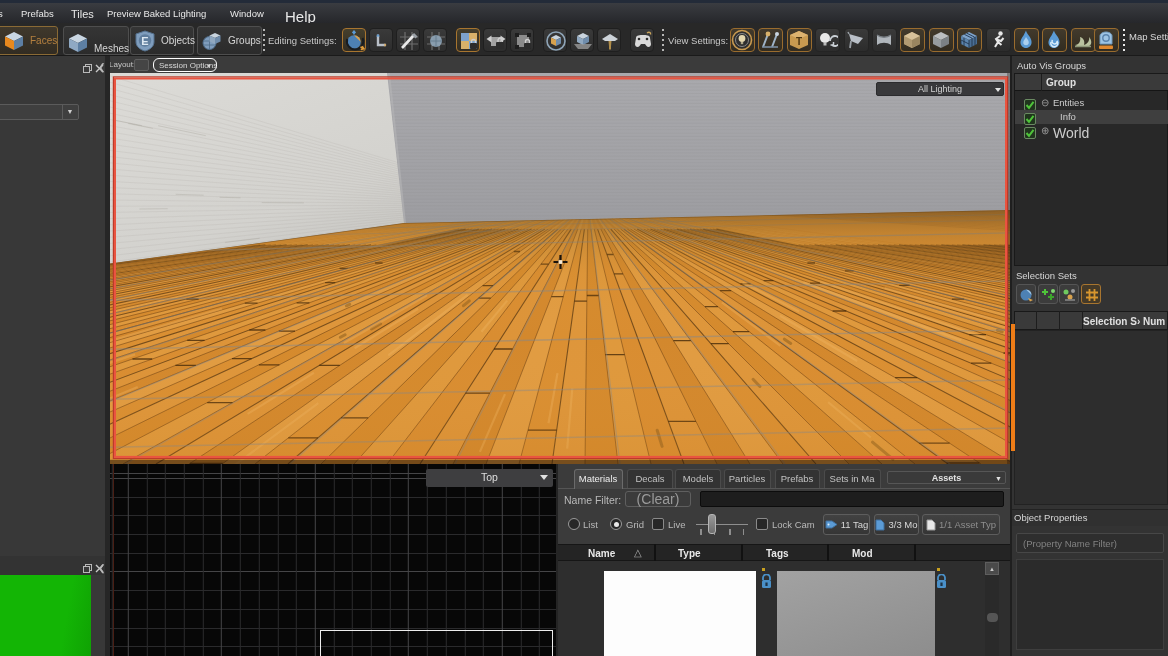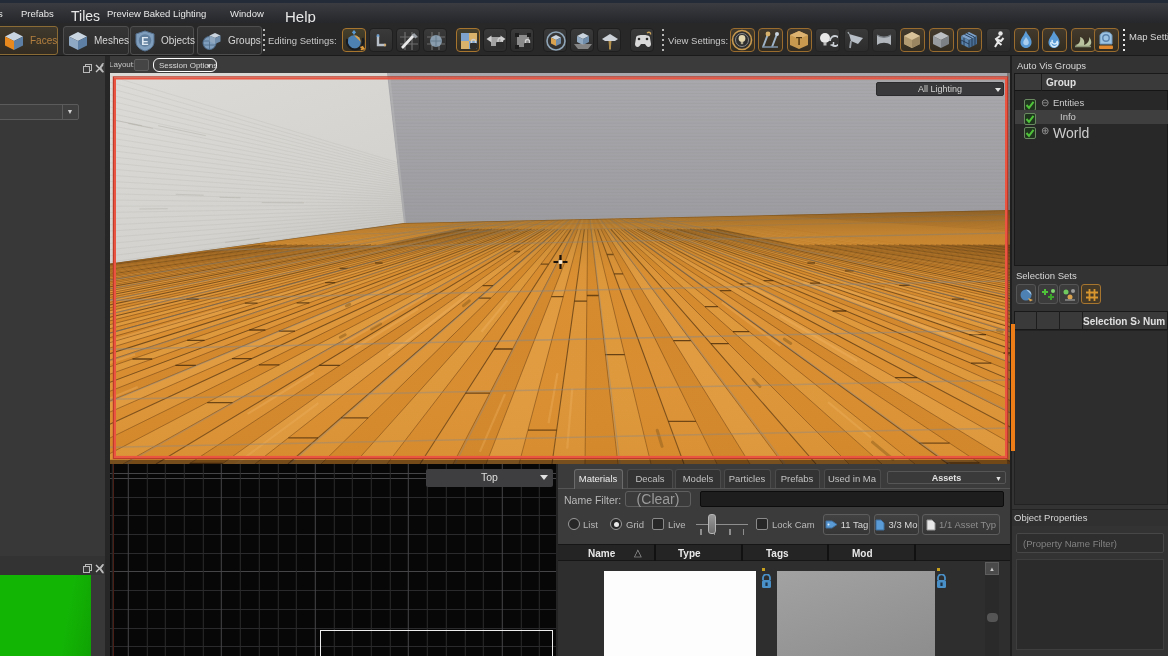--- a/index.html
+++ b/index.html
@@ -15,34 +15,34 @@
 .fx{position:absolute;color:#b9b9b9;font-size:9.5px;line-height:10px}
 .tab{position:absolute;top:5px;height:19px;background:#333333;border:1px solid #4b4b4b;border-bottom:none;border-radius:3px 3px 0 0;color:#c2c2c2;font-size:9.5px;text-align:center;line-height:18px}
 .chk{position:absolute;width:12px;height:12px;background:#272727;border:1px solid #8a8a8a;border-radius:2px}
 .rad{position:absolute;width:12px;height:12px;background:#272727;border:1px solid #9a9a9a;border-radius:50%}
 .btn2{position:absolute;height:21px;background:linear-gradient(#424242,#353535);border:1px solid #5d5d5d;border-radius:3px;color:#d8d8d8;font-size:9.5px;display:flex;align-items:center;justify-content:center;white-space:nowrap}
 </style></head><body>
 <div class="abs" style="left:0;top:0;width:1168px;height:3px;background:#232b39"></div>
 <div class="abs" style="left:0;top:3px;width:1168px;height:19.5px;background:linear-gradient(#3a3c41,#26272b)"></div>
 <div class="abs" style="left:-2px;top:8px;font-size:9.5px;color:#e8e8e8">s</div>
 <div class="abs" style="left:21px;top:8px;font-size:9.5px;color:#e8e8e8">Prefabs</div>
-<div class="abs" style="left:71px;top:8px;font-size:14px;color:#e8e8e8">Tiles</div>
+<div class="abs" style="left:71px;top:8px;font-size:11px;color:#e8e8e8">Tiles</div>
 <div class="abs" style="left:107px;top:8px;font-size:9.5px;color:#e8e8e8">Preview Baked Lighting</div>
 <div class="abs" style="left:230px;top:8px;font-size:9.5px;color:#e8e8e8">Window</div>
 <div class="abs" style="left:285px;top:8px;font-size:15px;color:#e8e8e8">Help</div>
 <div class="abs" style="left:0;top:22.5px;width:1168px;height:33px;background:#282828;border-bottom:1px solid #1a1a1a"></div>
 <div class="modeb" style="left:-14px;width:72px;border-color:#8a6a35;background:linear-gradient(#3f382c,#322c22);color:#b5803f">
     <span style="margin-left:16px;width:22px;height:22px;display:inline-block"><svg width="22" height="22" viewBox="0 0 22 22">
         <polygon points="11,2 20,6.5 11,11 2,6.5" fill="#c9d6e2"></polygon>
         <polygon points="2,6.5 11,11 11,20 2,15.5" fill="#e8891e"></polygon>
         <polygon points="20,6.5 11,11 11,20 20,15.5" fill="#5d7fa3"></polygon>
       </svg></span>
     <span style="margin-left:5px">Faces</span>
   </div>
-<div class="modeb" style="left:63px;width:66px;">
+<div class="modeb" style="left:63px;width:66px;align-items:flex-end;">
     <span style="margin-left:3px;width:22px;height:22px;display:inline-block"><svg width="22" height="22" viewBox="0 0 22 22">
         <polygon points="11,2 20,6.5 11,11 2,6.5" fill="#c9d6e2"></polygon>
         <polygon points="2,6.5 11,11 11,20 2,15.5" fill="#8fa9c4"></polygon>
         <polygon points="20,6.5 11,11 11,20 20,15.5" fill="#5d7fa3"></polygon>
       </svg></span>
     <span style="margin-left:5px">Meshes</span>
   </div>
 <div class="modeb" style="left:130px;width:64px;">
     <span style="margin-left:3px;width:22px;height:22px;display:inline-block"><svg width="22" height="22" viewBox="0 0 22 22">
         <path d="M11 1 L20 4 V12 C20 17 15 20 11 21 C7 20 2 17 2 12 V4 Z" fill="#7f9dbd" stroke="#55718e" stroke-width="1"></path>
@@ -454,21 +454,21 @@
     <div class="abs" style="left:316px;top:5px;width:127px;height:18px;background:#3e3e40;border-radius:2px;font-size:10.5px;color:#dedede;text-align:center;line-height:17px">Top</div>
     <div class="abs" style="left:430px;top:11px;width:0;height:0;border-left:4px solid transparent;border-right:4px solid transparent;border-top:5px solid #e0e0e0"></div>
   </div>
 <div class="abs" style="left:556px;top:464px;width:2px;height:192px;background:#242424"></div>
 <div class="abs" style="left:558px;top:464px;width:452px;height:192px;background:#3b3b3b;overflow:hidden">
     <div class="tab" style="left:15.5px;width:49px;background:#474747;border-color:#6b6b6b;color:#ededed;height:20px;z-index:2">Materials</div>
     <div class="tab" style="left:69px;width:46px;">Decals</div>
     <div class="tab" style="left:117px;width:46px;">Models</div>
     <div class="tab" style="left:165.5px;width:47px;">Particles</div>
     <div class="tab" style="left:216.5px;width:45px;">Prefabs</div>
-    <div class="tab" style="left:265.5px;width:57px;">Used in Ma</div>
+    <div class="tab" style="left:265.5px;width:57px;">Sets in Ma</div>
     <div class="abs" style="left:329px;top:7px;width:119px;height:13px;background:#3a3a3a;border:1px solid #565656;border-radius:2px;font-size:9px;color:#e2e2e2;text-align:center;line-height:12px;font-weight:bold">Assets <span style="font-size:7px;position:absolute;right:3px;top:1px">▼</span></div>
     <div class="abs" style="left:0;top:24px;width:452px;height:1px;background:#555"></div>
     <div class="fx" style="left:6px;top:31px;font-size:10.5px">Name Filter:</div>
     <div class="abs" style="left:67px;top:26.5px;width:66px;height:16px;background:#3b3b3b;border:1px solid #5f5f5f;border-radius:3px;color:#9a9a9a;font-size:14px;text-align:center;line-height:15px">(Clear)</div>
     <div class="abs" style="left:142px;top:26.5px;width:304px;height:16px;background:#1d1d1d;border:1px solid #0c0c0c;border-radius:2px"></div>
     <div class="rad" style="left:10px;top:54px"></div>
     <div class="fx" style="left:25px;top:56px">List</div>
     <div class="rad" style="left:52px;top:54px">
       <div class="abs" style="left:2.5px;top:2.5px;width:5px;height:5px;border-radius:50%;background:#e8e8e8"></div>
     </div>

